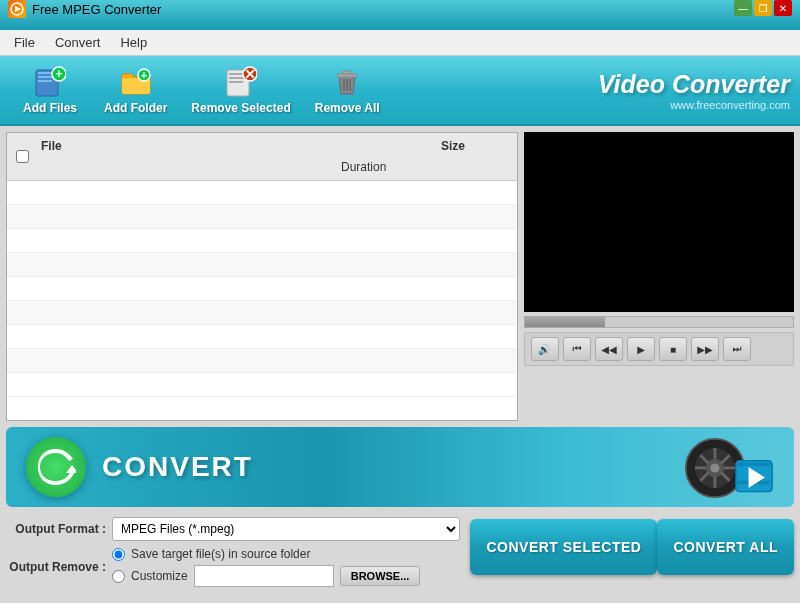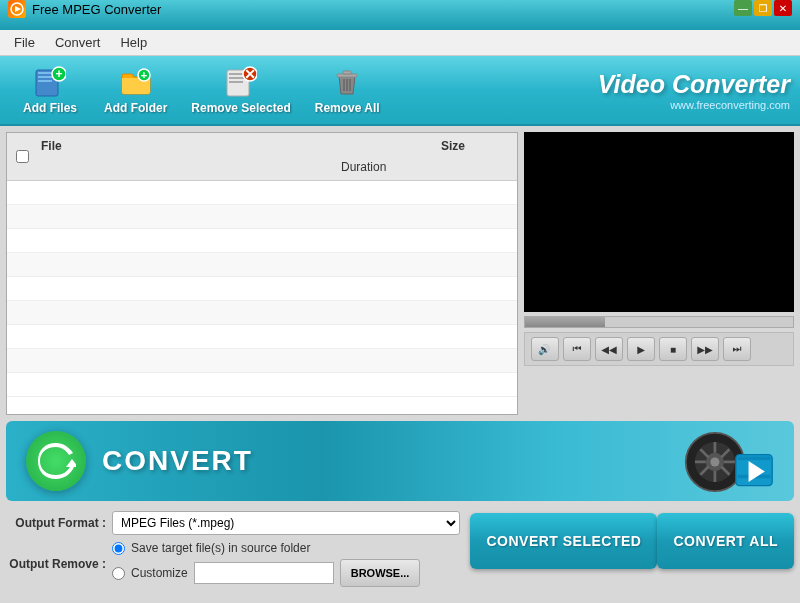--- a/index.html
+++ b/index.html
@@ -328,21 +328,21 @@
       justify-content: space-between;
     }
     .radio-row {
       display: flex;
       align-items: center;
       gap: 6px;
       font-size: 12px;
       color: #333;
     }
     .browse-btn {
-      height: 28px;
+      height: 20px;
       padding: 0 10px;
       background: linear-gradient(to bottom, #e8e8e8, #c8c8c8);
       border: 1px solid #aaa;
       border-radius: 3px;
       cursor: pointer;
       font-size: 11px;
       font-weight: bold;
     }
     .customize-input {
       width: 140px;

